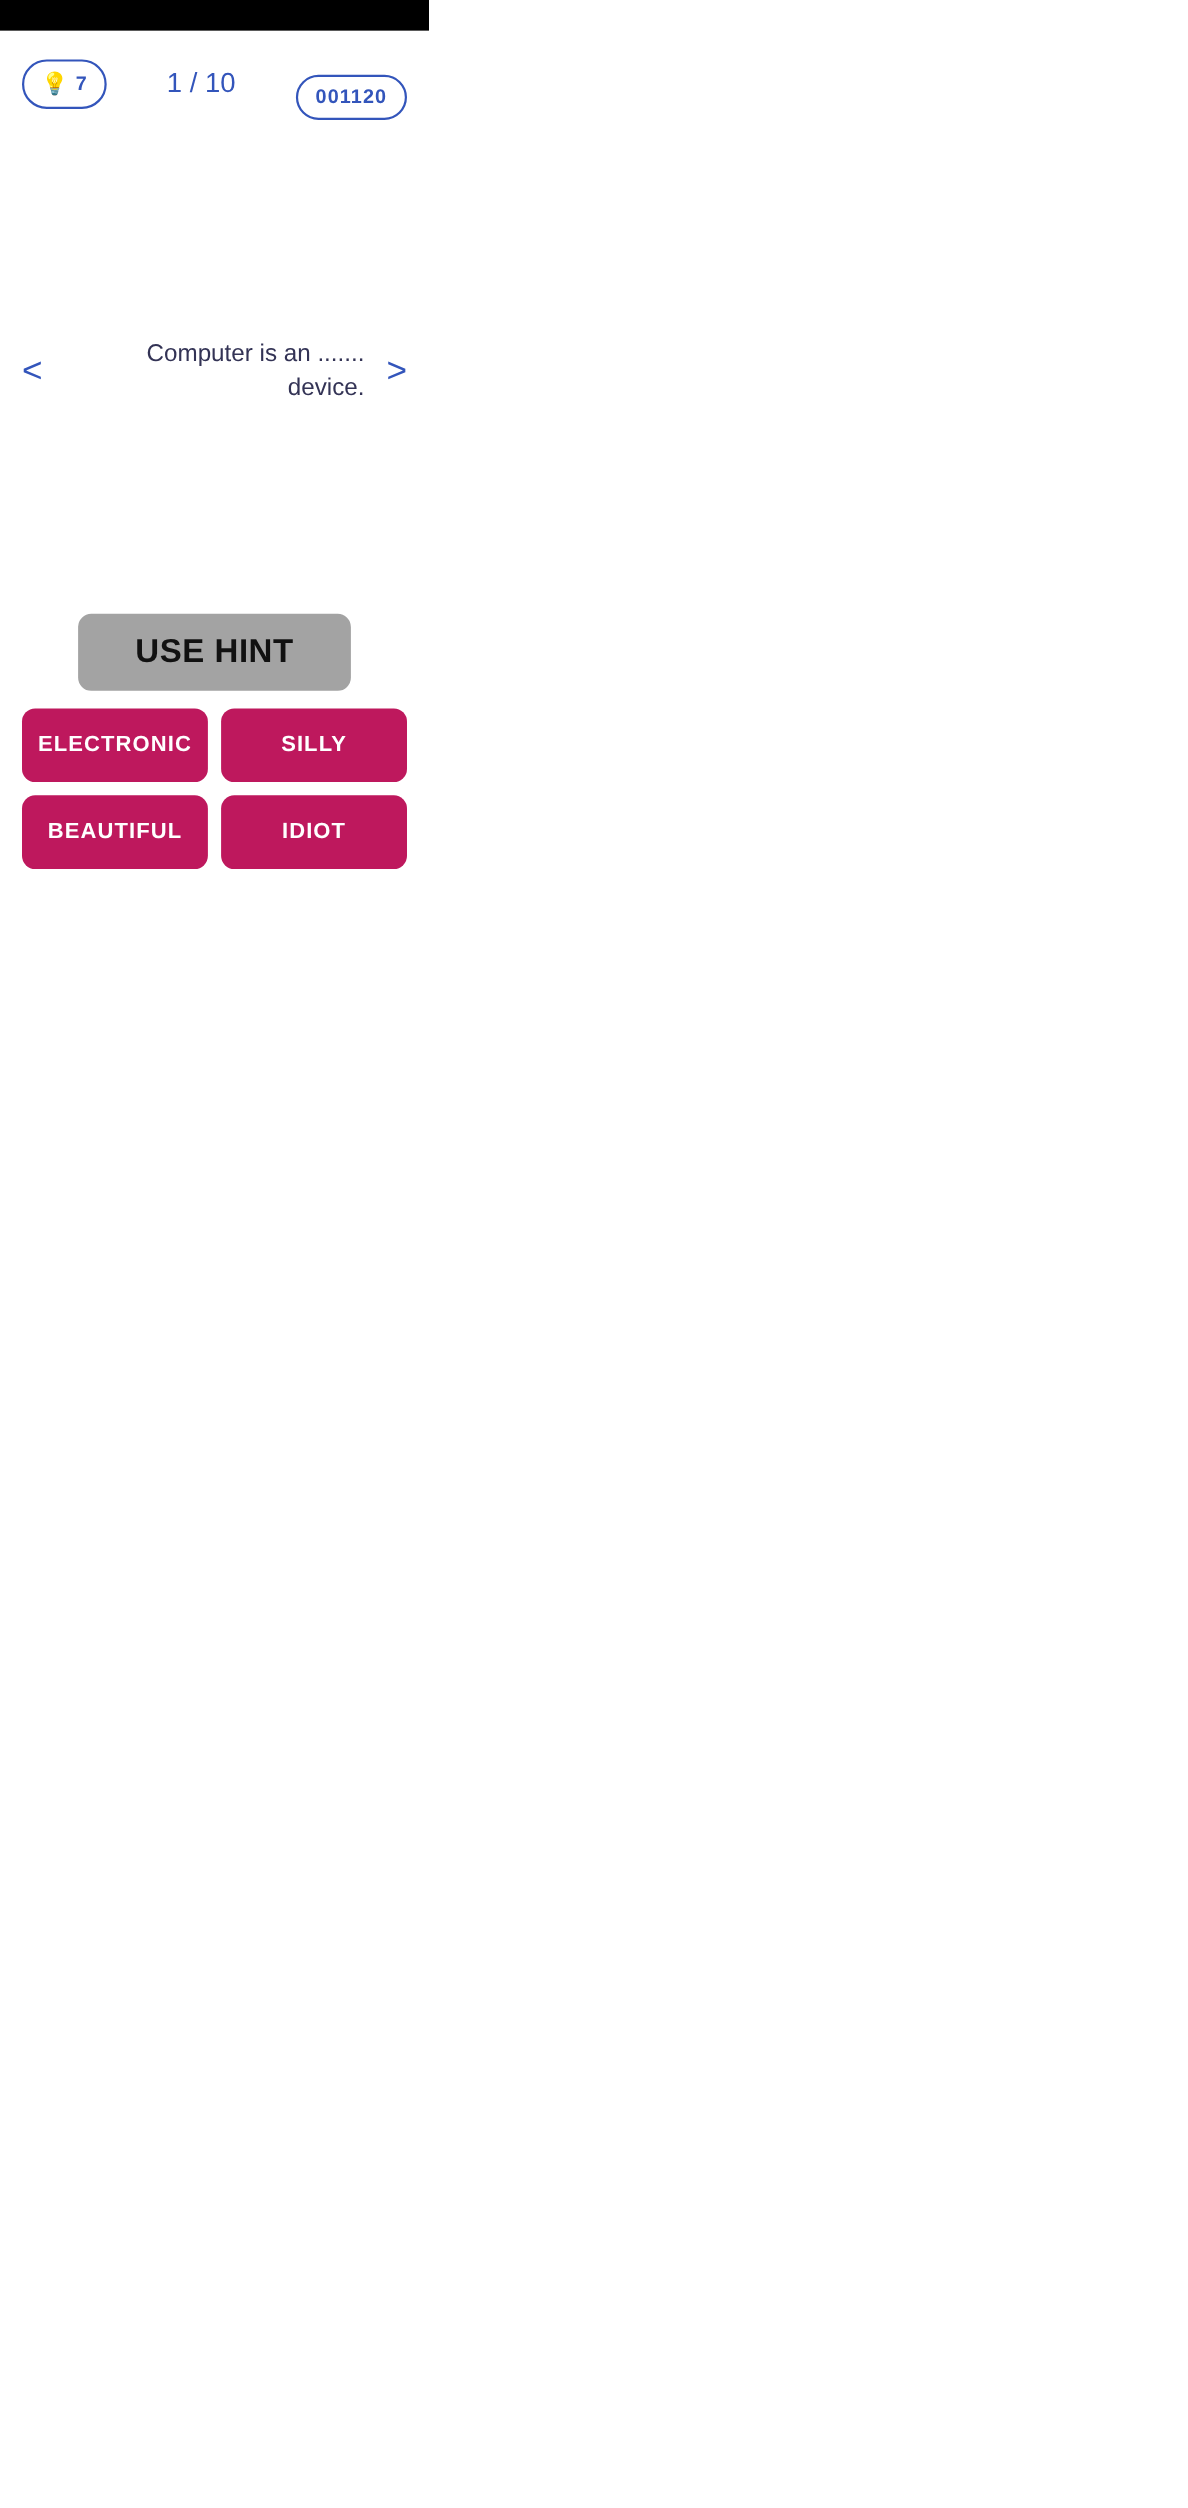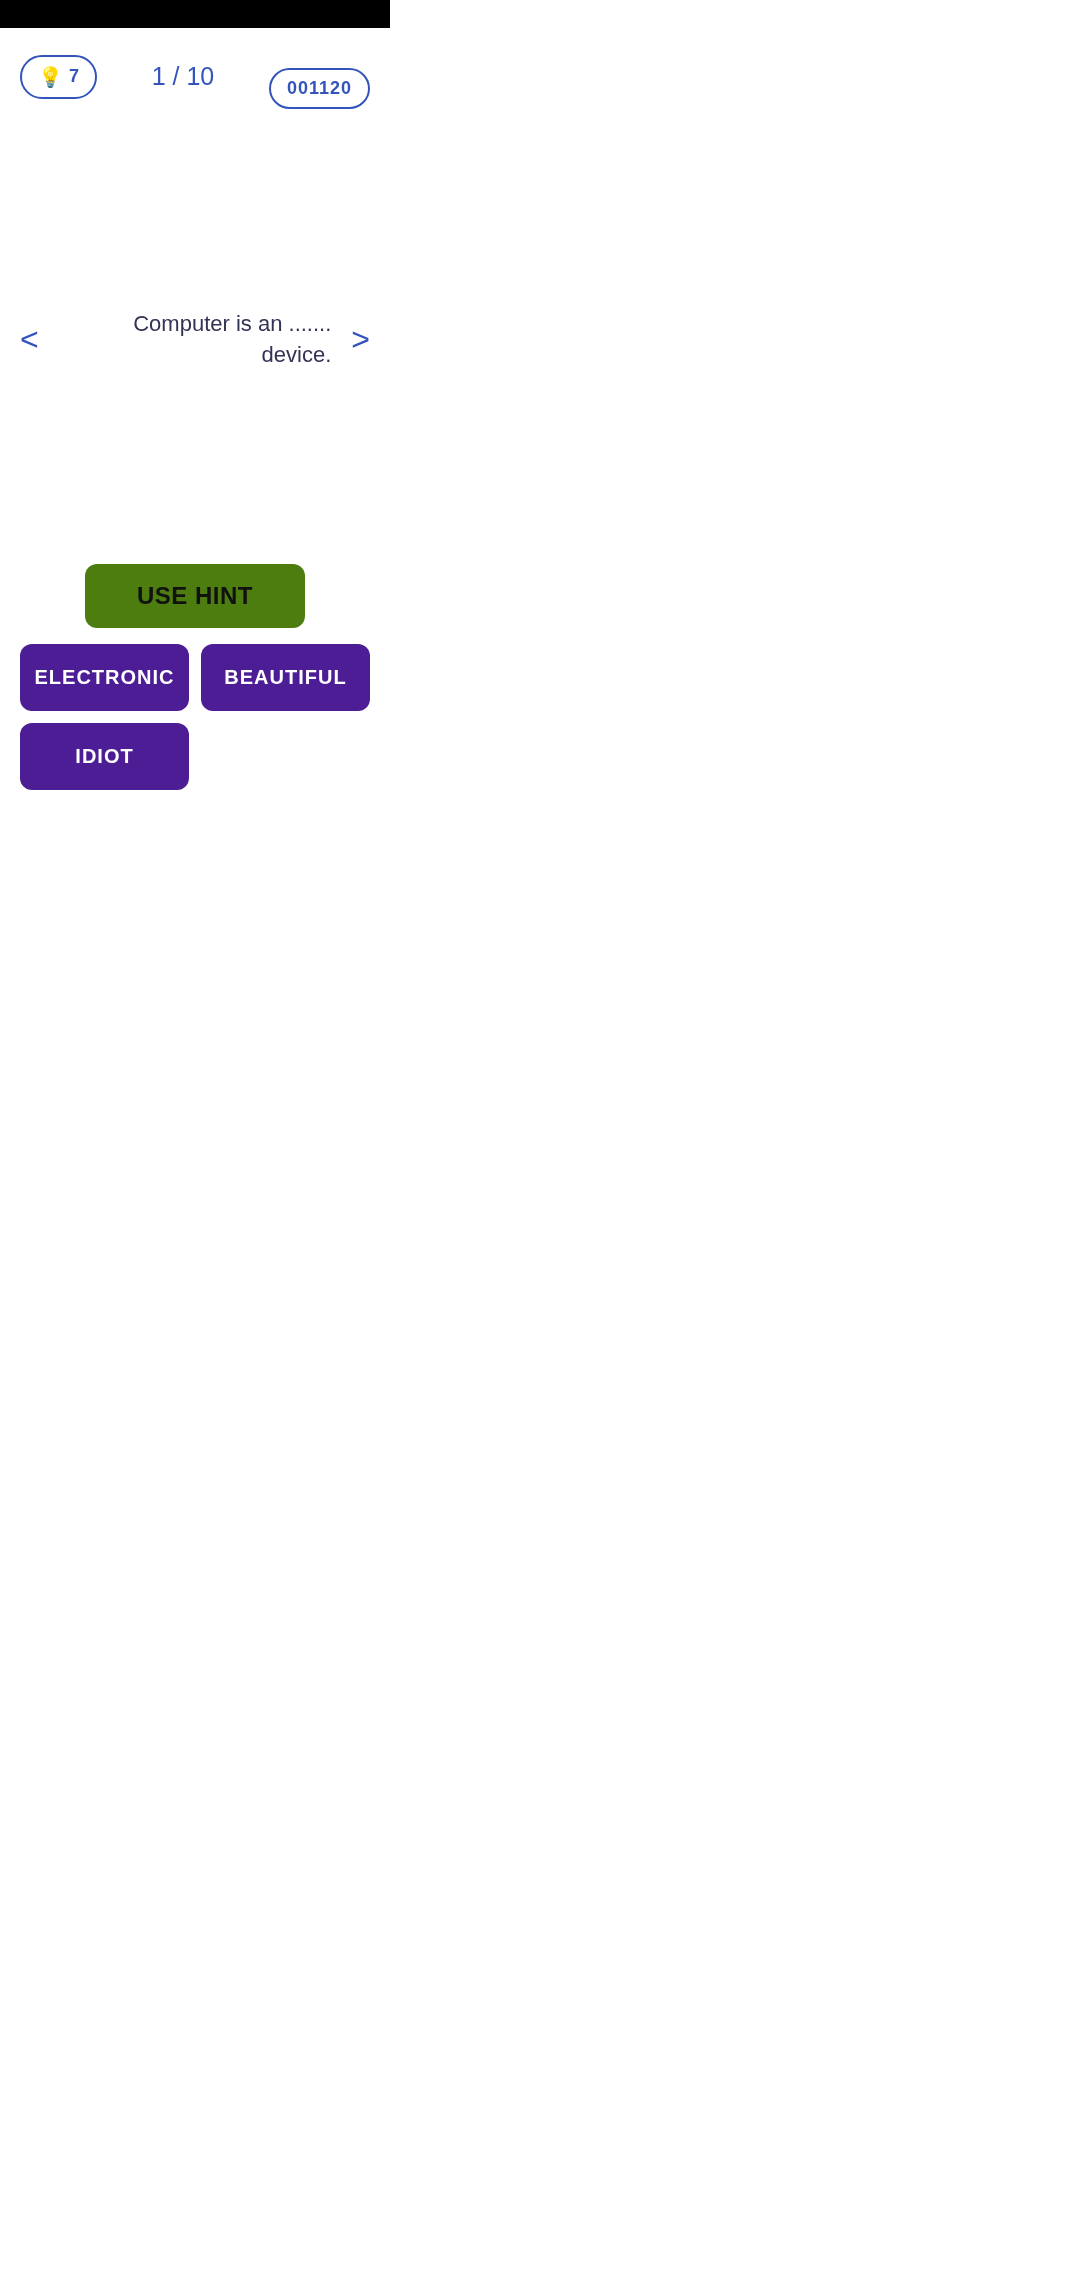--- a/index.html
+++ b/index.html
@@ -104,40 +104,40 @@
 
     .actions-area {
       display: flex;
       flex-direction: column;
       align-items: center;
       padding: 10px 20px 30px 20px;
       gap: 16px;
     }
 
     .use-hint-button {
-      background: #4d7c0f;
+      background: #a3a3a3;
       color: #111111;
       border: none;
       border-radius: 12px;
       padding: 18px 52px;
-      font-size: 24px;
+      font-size: 30px;
       font-weight: 700;
       cursor: pointer;
       letter-spacing: 0.5px;
     }
 
     .answer-grid {
       display: grid;
       grid-template-columns: 1fr 1fr;
       gap: 12px;
       width: 100%;
     }
 
     .answer-button {
-      background: #4c1d95;
+      background: #be185d;
       color: #ffffff;
       border: none;
       border-radius: 12px;
       padding: 22px 10px;
       font-size: 20px;
       font-weight: 700;
       cursor: pointer;
       letter-spacing: 1px;
       text-transform: uppercase;
     }
@@ -162,16 +162,17 @@
     <span class="question-text">Computer is an ....... device.</span>
     <span class="nav-arrow">&gt;</span>
   </div>
 </div>
 
 <div class="actions-area">
   <button class="use-hint-button">USE HINT</button>
 
   <div class="answer-grid">
     <button class="answer-button">ELECTRONIC</button>
+    <button class="answer-button">SILLY</button>
     <button class="answer-button">BEAUTIFUL</button>
     <button class="answer-button">IDIOT</button>
   </div>
 </div>
 
 </body></html>

